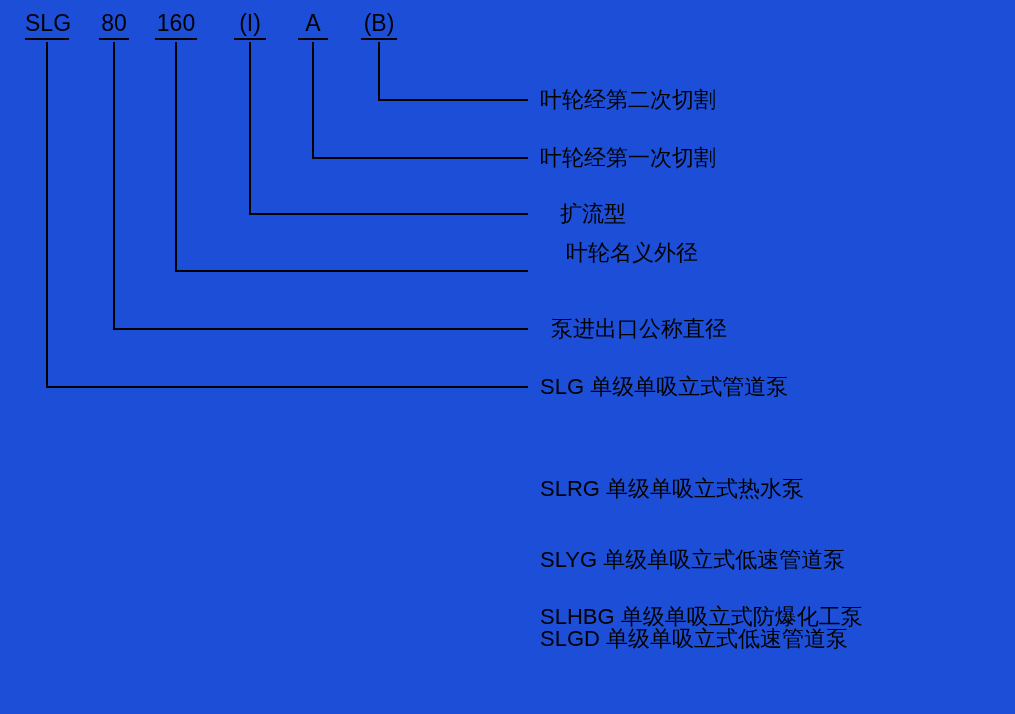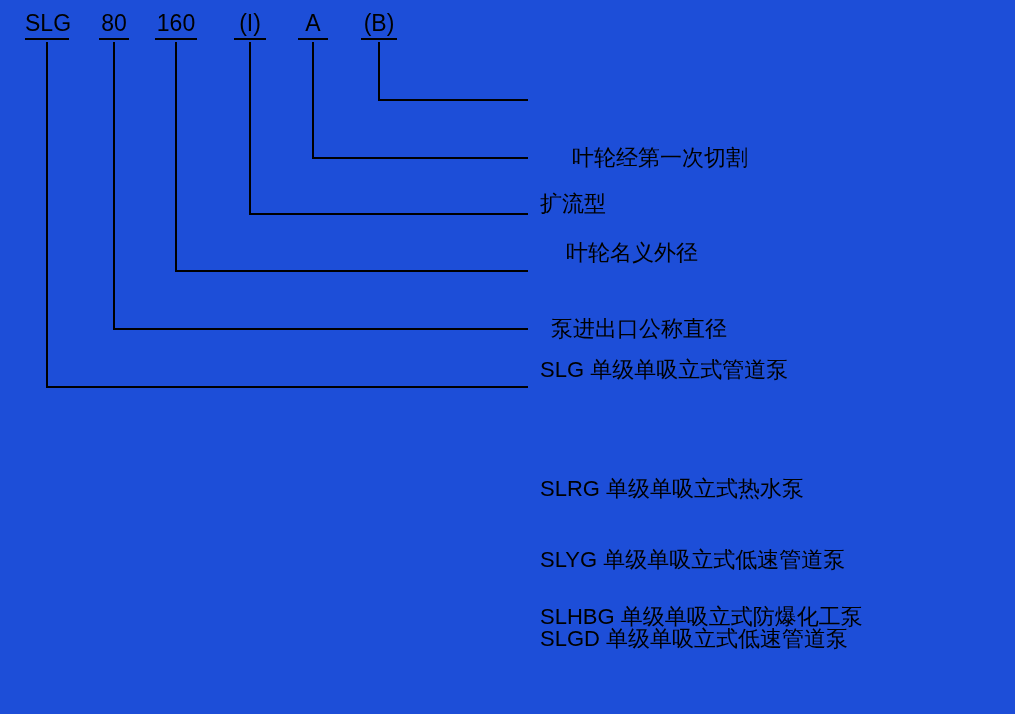--- a/index.html
+++ b/index.html
@@ -42,25 +42,25 @@
   .tok-b   { left: 361px; width: 36px; }
 
   .callout-label {
     position: absolute;
     left: 540px;
     font-size: 22px;
     line-height: 28px;
     white-space: nowrap;
   }
   .cl-0 { top: 86px;  }
-  .cl-1 { top: 144px; margin-left: 32px; }
-  .cl-2 { top: 190px; }
+  .cl-1 { top: 144px; }
+  .cl-2 { top: 200px; margin-left: 20px; }
   .cl-3 { top: 239px; margin-left: 26px; }
   .cl-4 { top: 315px; margin-left: 11px; }
-  .cl-5 { top: 356px; }
+  .cl-5 { top: 373px; }
 
   .variant-label {
     position: absolute;
     left: 540px;
     font-size: 22px;
     line-height: 28px;
     white-space: nowrap;
   }
   .v-0 { top: 431px; margin-top: 44px; }
   .v-1 { top: 488px; }
@@ -82,20 +82,21 @@
     <polyline points="47,42 47,387 528,387" fill="none" stroke="#000000" stroke-width="2"></polyline>
   </svg>
 
   <span class="token tok-slg">SLG</span>
   <span class="token tok-80">80</span>
   <span class="token tok-160">160</span>
   <span class="token tok-i">(I)</span>
   <span class="token tok-a">A</span>
   <span class="token tok-b">(B)</span>
 
+  <div class="callout-label cl-0">叶轮经第二次切割</div>
   <div class="callout-label cl-1">叶轮经第一次切割</div>
   <div class="callout-label cl-2">扩流型</div>
   <div class="callout-label cl-3">叶轮名义外径</div>
   <div class="callout-label cl-4">泵进出口公称直径</div>
   <div class="callout-label cl-5">SLG 单级单吸立式管道泵</div>
 
   <div class="variant-label v-0">SLRG 单级单吸立式热水泵</div>
   <div class="variant-label v-2">SLYG 单级单吸立式低速管道泵</div>
   <div class="variant-label v-3">SLHBG 单级单吸立式防爆化工泵</div>
   <div class="variant-label v-4">SLGD 单级单吸立式低速管道泵</div>

